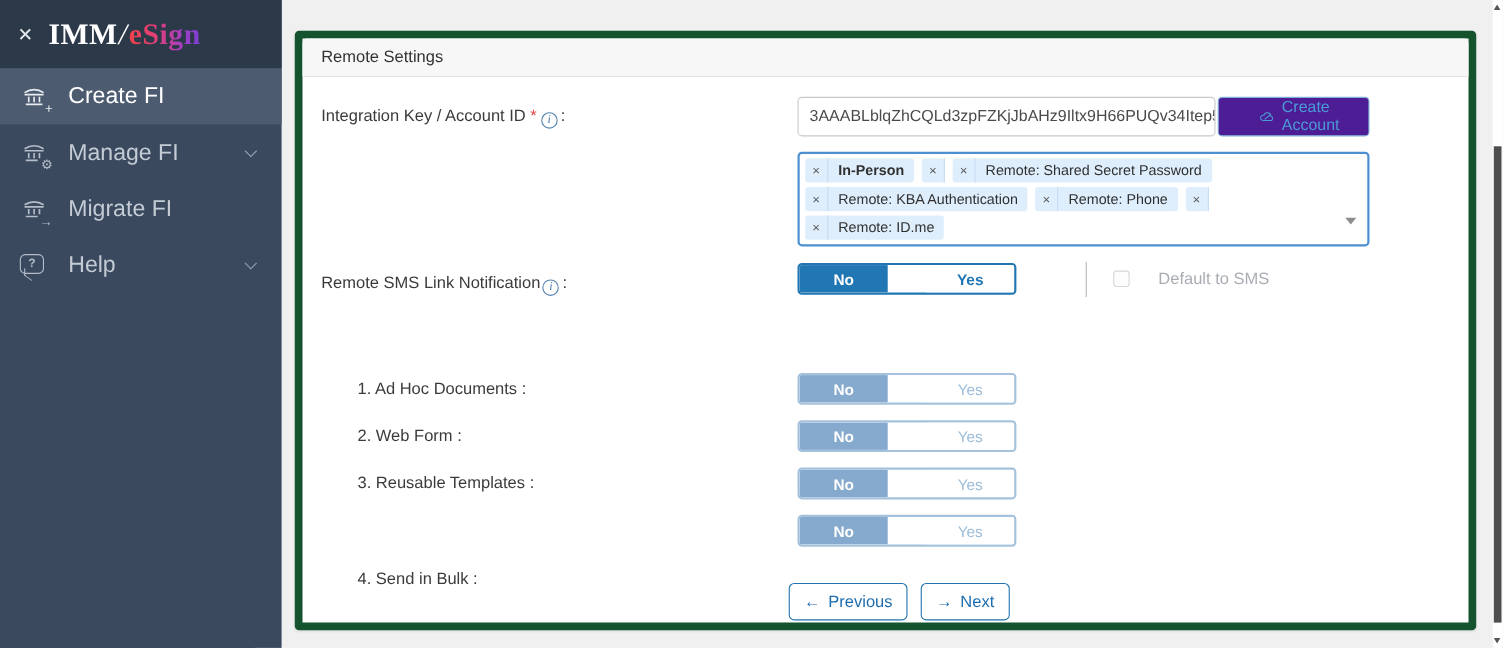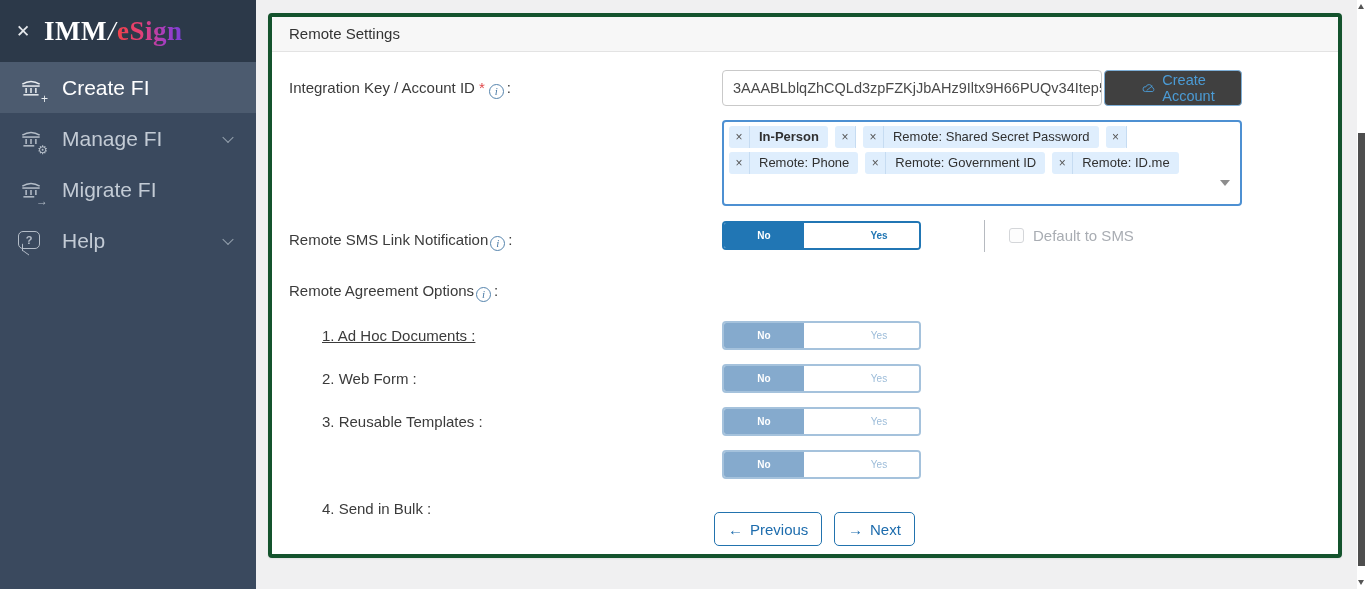--- a/index.html
+++ b/index.html
@@ -33,67 +33,67 @@
   .chevron { position:absolute; right:24px; top:50%; width:8px; height:8px;
     border-right:1.5px solid #94a0ad; border-bottom:1.5px solid #94a0ad;
     transform:translateY(-70%) rotate(45deg); }
   .help-bubble { width:22px; height:18px; border:1.6px solid currentColor; border-radius:5px;
     display:flex; align-items:center; justify-content:center; font-size:11px; font-weight:700; position:relative; margin-top:3px;}
   .help-bubble::after { content:""; position:absolute; left:3px; bottom:-5px; width:6px; height:6px;
     background:transparent; border-left:1.6px solid currentColor; border-bottom:1.6px solid currentColor;
     transform:skewY(35deg); }
 
   
-  .card { position:absolute; left:268px; top:13px; width:1074px; height:545px;
-    background:#ffffff; border:4px solid #14532d; border-radius:4px;
+  .card { position:absolute; left:268px; top:28px; width:1074px; height:545px;
+    background:#ffffff; border:7px solid #14532d; border-radius:4px;
     box-shadow:0 1px 2px rgba(0,0,0,.07); }
   .card-header { height:35px; line-height:34px; background:#f7f7f7; border-bottom:1px solid #e3e3e3;
     border-radius:4px 4px 0 0; padding-left:17px; font-size:15px; color:#333; }
 
   .flabel { position:absolute; left:17px; font-size:15px; color:#3b3b3b; height:18px; line-height:18px; white-space:nowrap; }
   .req { color:#e0484a; margin:0 2px 0 4px; }
   .info-i { display:inline-block; width:15px; height:15px; border:1px solid #5584ad; border-radius:50%;
     color:#4a7aa6; font-family:"Liberation Serif", serif; font-style:italic; font-size:11px; line-height:13px;
     text-align:center; vertical-align:-2px; margin:0 3px 0 2px; }
 
   
   .key-input { position:absolute; left:450px; top:53px; width:380px; height:36px;
     border:1px solid #c9c9c9; border-radius:4px; padding:0 10px; font-size:14.5px; color:#4a4a4a;
     font-family:"Liberation Sans", sans-serif; background:#fff; overflow:hidden; white-space:nowrap; line-height:34px; }
   .create-btn { position:absolute; left:832px; top:53px; width:138px; height:36px;
-    background:#404040; border:1px solid #7fb0d8; border-radius:4px; color:#4b9bd5; font-size:14.5px;
+    background:#4c1d95; border:1px solid #7fb0d8; border-radius:4px; color:#4b9bd5; font-size:14.5px;
     display:flex; align-items:center; justify-content:center; gap:6px; cursor:pointer;padding-left:37px; }
   .create-btn svg { width:18px; height:14px; }
 
   
   .tagbox { position:absolute; left:450px; top:103px; width:520px; height:86px;
     border:2px solid #4d90d2; border-radius:4px; background:#fff; padding:4px 26px 4px 5px;
     display:flex; flex-wrap:wrap; align-content:flex-start; gap:4px 7px; }
   .tag { display:flex; align-items:center; height:22px; background:#dfeefd; border-radius:3px;
     font-size:13px; color:#303030; }
   .tag .x { width:21px; text-align:center; border-right:1px solid #c6dcf2; color:#555;
     font-size:12px; line-height:22px; cursor:pointer; }
   .tag .t-label { padding:0 9px; line-height:22px; white-space:nowrap; }
   .tag .t-label.bold { font-weight:700; }
   .tag-caret { position:absolute; right:10px; top:58px; width:0; height:0;
     border-left:5px solid transparent; border-right:5px solid transparent; border-top:6px solid #8d8d8d; }
 
   
   .toggle { position:absolute; left:450px; width:199px; height:29px; display:flex;
-    border-radius:4px; overflow:hidden; font-size:10px; cursor:pointer;gap:35px; }
+    border-radius:4px; overflow:hidden; font-size:14px; cursor:pointer;gap:35px; }
   .toggle .half { flex:1; display:flex; align-items:center; justify-content:center; }
   .toggle.primary { border:2px solid #2176b4; }
   .toggle.primary .half.on  { background:#2176b4; color:#ffffff; font-weight:700; }
   .toggle.primary .half.off { background:#ffffff; color:#2176b4; font-weight:700; }
   .toggle.muted { border:2px solid #a5c2dc; }
   .toggle.muted .half.on  { background:#85aacd; color:#ffffff; font-weight:700; }
   .toggle.muted .half.off { background:#ffffff; color:#9cbcd9; font-weight:400; }
 
   .vdivider { position:absolute; left:712px; top:203px; width:1px; height:32px; background:#b6bac0; }
-  .sms-default { position:absolute; left:737px; top:210px; display:flex; align-items:center; gap:9px; }
+  .sms-default { position:absolute; left:737px; top:210px; display:flex; align-items:center; gap:26px; }
   .cb { width:15px; height:15px; border:1px solid #d4d6d9; border-radius:3px; background:#fdfdfd; }
   .cb-label { font-size:15px; color:#a9adb3; }
 
   .opt-label { left:50px; }
 
   
   .nav-btn { position:absolute; top:495px; height:34px; background:#fff; border:1px solid #2273ae;
     border-radius:5px; color:#1d6cad; font-size:15px; display:flex; align-items:center; gap:7px;
     padding:0 13px; cursor:pointer; }
   .btn-prev { left:442px; }
@@ -195,28 +195,28 @@
       </span>
     <span class="tag">
         <span class="x">×</span>
       </span>
     <span class="tag">
         <span class="x">×</span>
         <span class="t-label">Remote: Shared Secret Password</span>
       </span>
     <span class="tag">
         <span class="x">×</span>
+        <span class="t-label">Remote: KBA Authentication</span>
       </span>
     <span class="tag">
         <span class="x">×</span>
         <span class="t-label">Remote: Phone</span>
       </span>
     <span class="tag">
         <span class="x">×</span>
-        <span class="t-label">Remote: Government ID</span>
       </span>
     <span class="tag">
         <span class="x">×</span>
         <span class="t-label">Remote: ID.me</span>
       </span>
     <span class="tag-caret"></span>
   </div>
 
   <div class="flabel" style="top:214px;">
     <span>Remote SMS Link Notification</span><span class="info-i">i</span><span>:</span>
@@ -224,25 +224,22 @@
   <div class="toggle primary" style="top:204px;">
     <div class="half on">No</div>
     <div class="half off">Yes</div>
   </div>
   <div class="vdivider"></div>
   <div class="sms-default">
     <span class="cb"></span>
     <span class="cb-label">Default to SMS</span>
   </div>
 
-  <div class="flabel" style="top:265px;">
-    <span>Remote Agreement Options</span><span class="info-i">i</span><span>:</span>
-  </div>
-
-  <div class="flabel opt-label" style="top:310px;text-decoration:underline;">1. Ad Hoc Documents :</div>
+
+  <div class="flabel opt-label" style="top:310px;">1. Ad Hoc Documents :</div>
   <div class="toggle muted" style="top:304px;">
     <div class="half on">No</div>
     <div class="half off">Yes</div>
   </div>
 
   <div class="flabel opt-label" style="top:353px;text-align:right;">2. Web Form :</div>
   <div class="toggle muted" style="top:347px;">
     <div class="half on">No</div>
     <div class="half off">Yes</div>
   </div>

